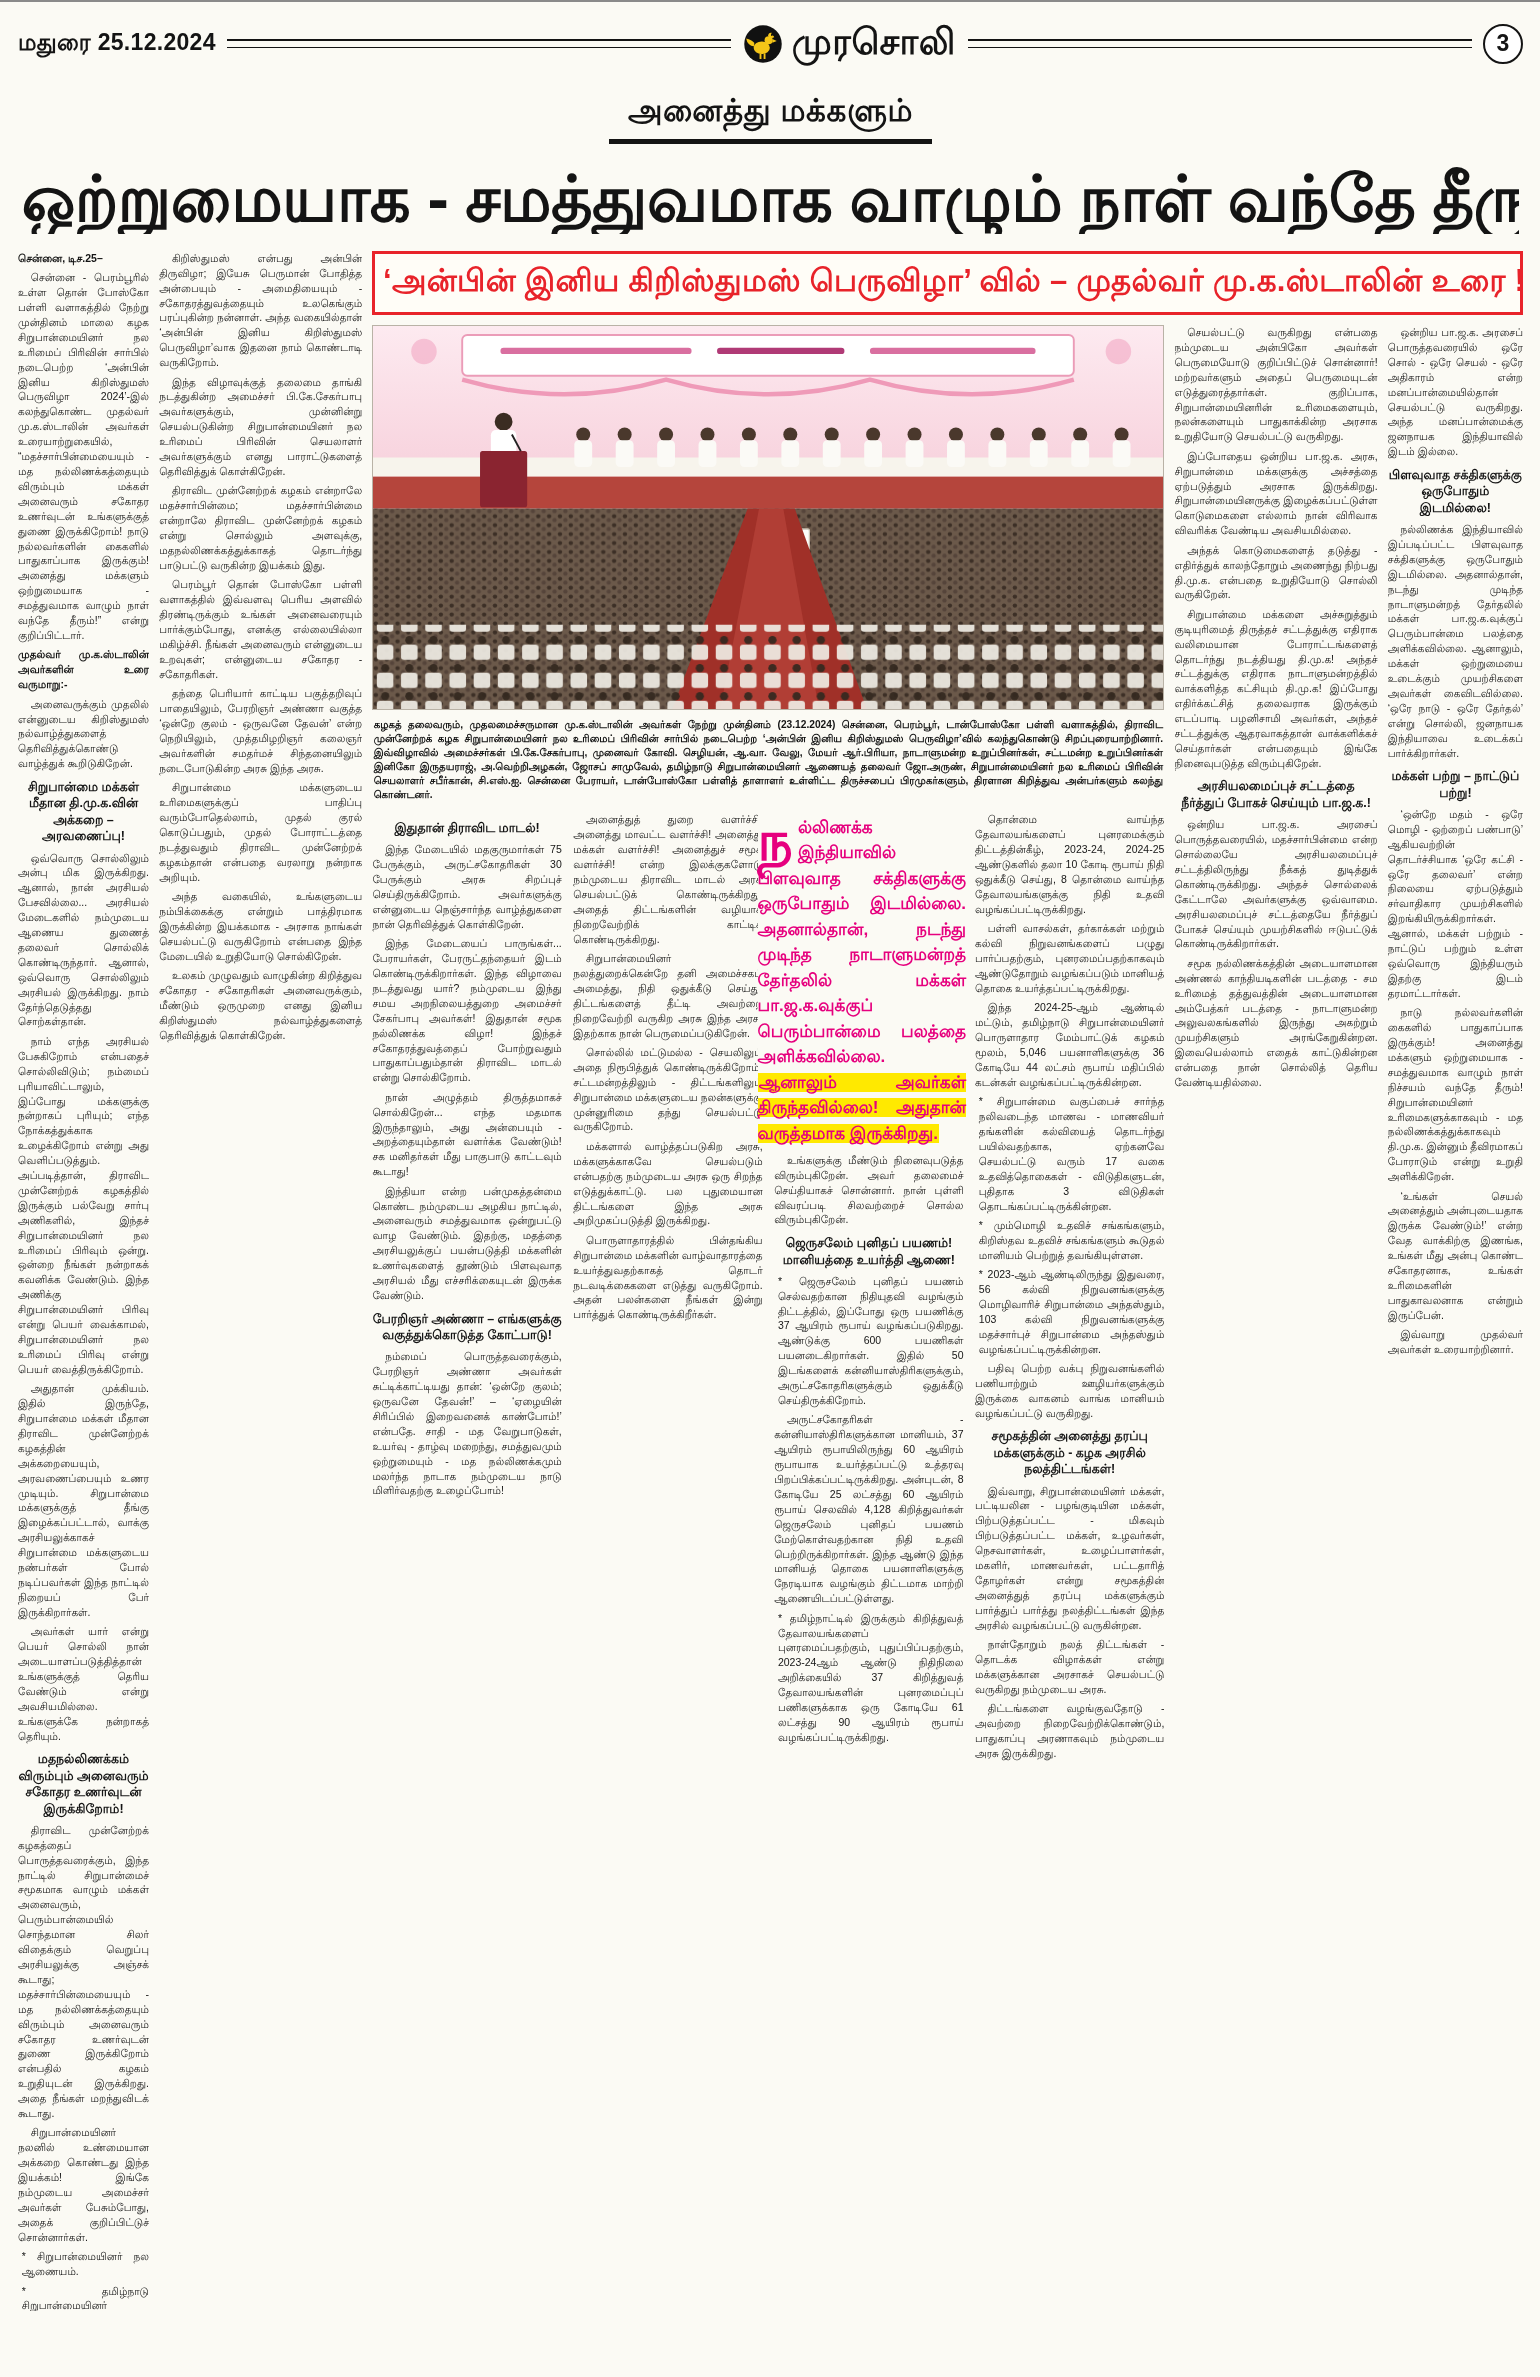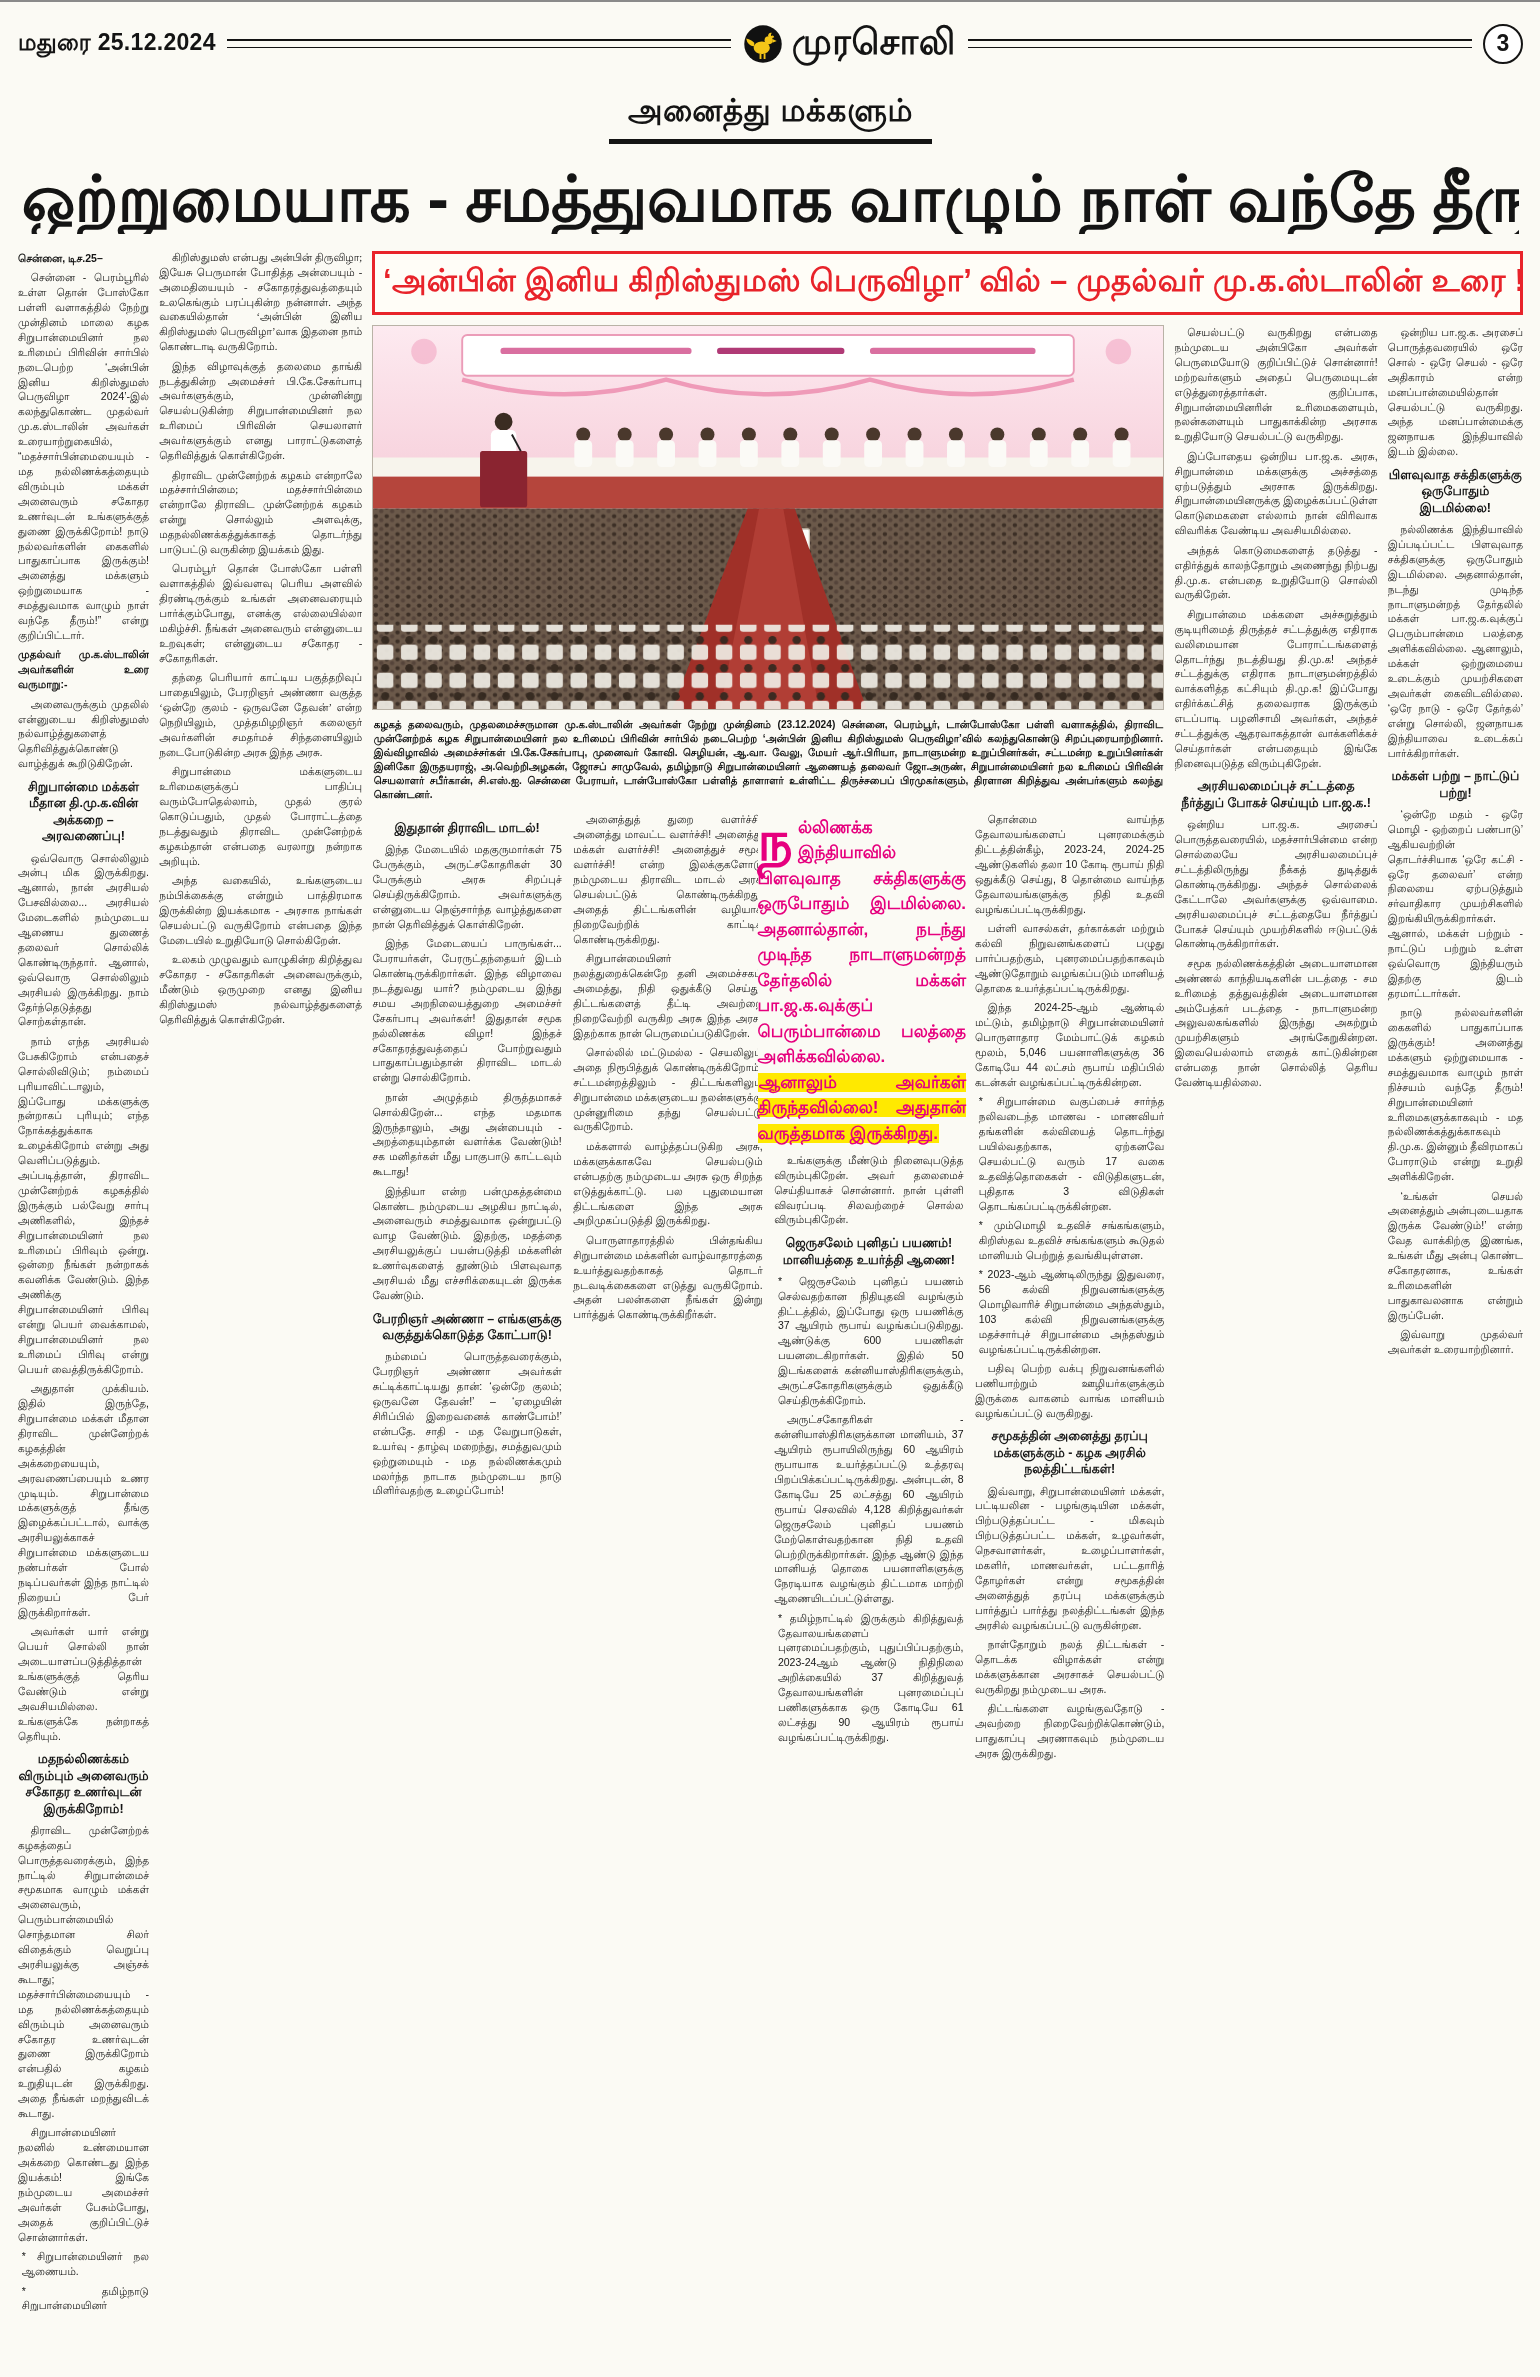--- a/index.html
+++ b/index.html
@@ -35,21 +35,21 @@
     border-bottom:5.1px solid var(--ink);padding:0 19px 6.4px;letter-spacing:0.6px;
   }
   .headline{
     margin:22px 3.8px 6.4px;text-align:center;font-size:64px;font-weight:900;
     line-height:1.06;letter-spacing:-0.6px;white-space:nowrap;overflow:hidden;
   }
   
   .content{display:flex;gap:10.2px;margin-top:16.6px;height:2060px;overflow:hidden;}
   .col{font-size:10.5px;line-height:1.42;text-align:justify;overflow:hidden;}
   .col-a{width:131px;flex:none;}
-  .col-b{width:203px;flex:none;font-family:Liberation Serif, serif;}
+  .col-b{width:203px;flex:none;}
   .right-wrap{flex:1;display:flex;flex-direction:column;min-width:0;}
   .deck-box{
     border:3.2px solid var(--red);background:#fffdf7;color:var(--red);
     text-align:center;font-size:31px;font-weight:900;
     padding:9px 7.7px;margin-bottom:10.2px;letter-spacing:0.3px;white-space:nowrap;overflow:hidden;
   }
   .main-row{display:flex;gap:10.2px;flex:1;min-height:0;}
   .center-stack{width:792px;flex:none;display:flex;flex-direction:column;min-height:0;}
   .photo{margin:0;height:383px;border:0.6px solid #b9b2a6;overflow:hidden;background:#6a584a;flex:none;}
   .photo svg{display:block;width:100%;height:100%;}

